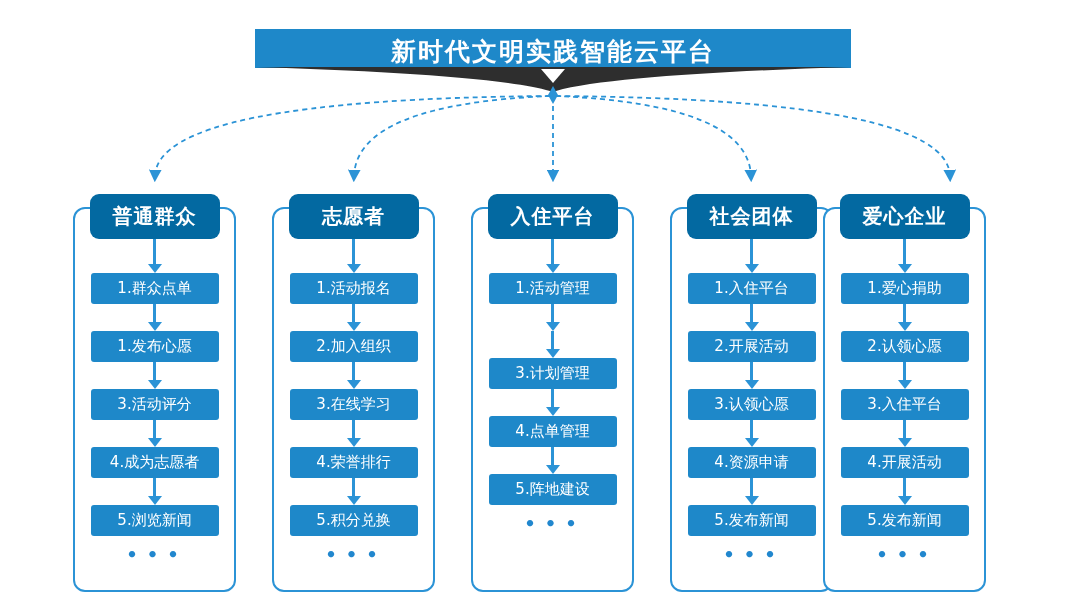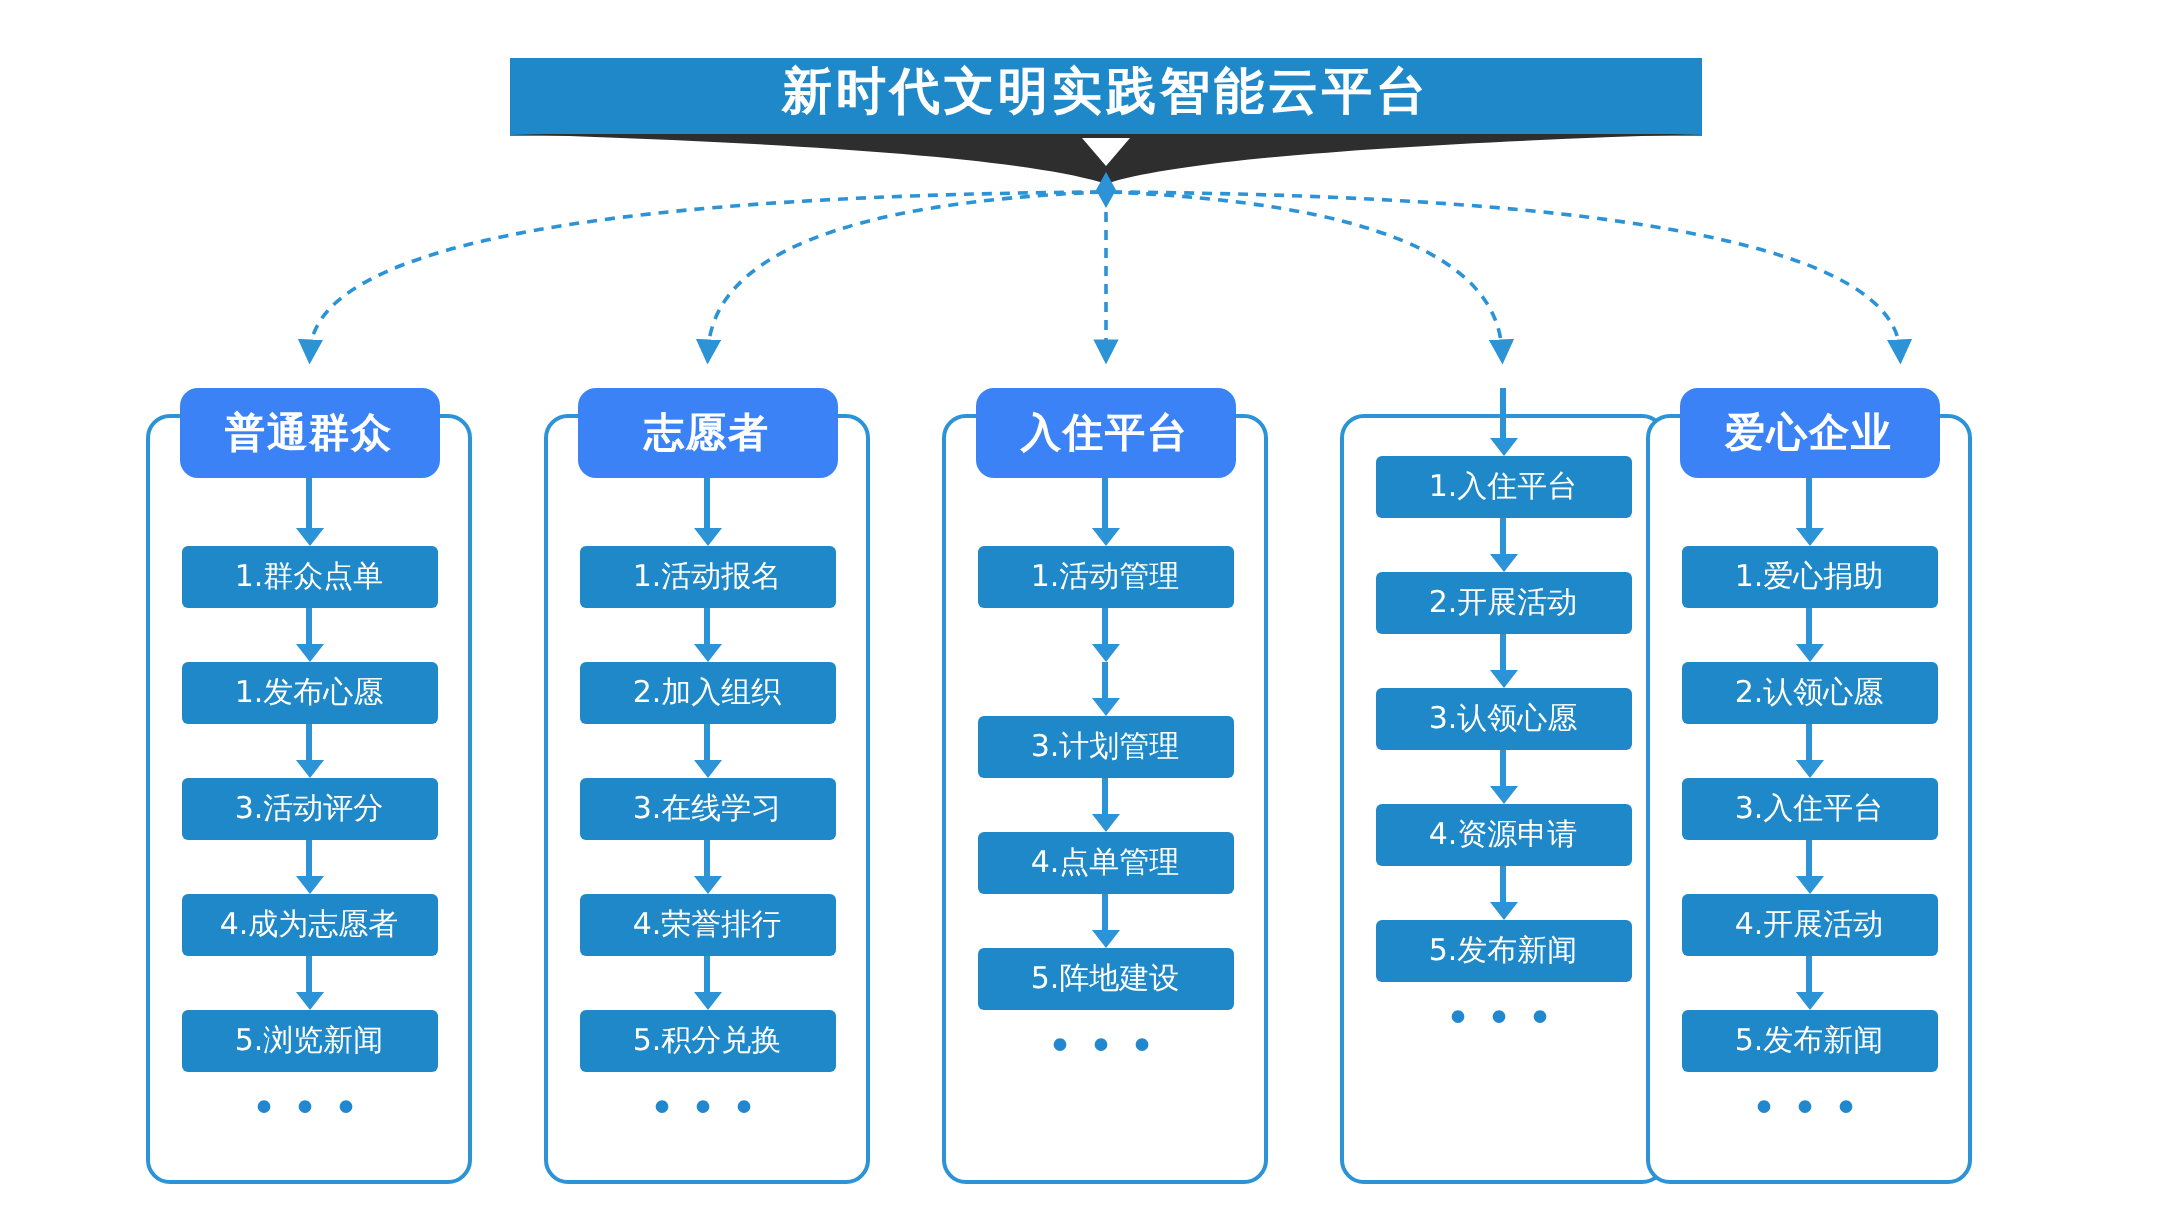--- a/index.html
+++ b/index.html
@@ -3,36 +3,36 @@
 <meta charset="utf-8">
 <style>
   html,body { margin:0; padding:0; background:#ffffff; }
   .stage {
     position:relative; width:1080px; height:611px; background:#ffffff;
     font-family:"DejaVu Sans","Liberation Sans",sans-serif; overflow:hidden;
   }
   
   .banner {
     position:absolute; left:255px; top:29px; width:596px; height:39px;
-    background:#1E88C9; color:#ffffff; display:flex; align-items:flex-start; justify-content:center;
+    background:#1E88C9; color:#ffffff; display:flex; align-items:flex-end; justify-content:center;
     font-size:25px; font-weight:bold; letter-spacing:2px;
   }
   .ribbon { position:absolute; left:255px; top:67px; }
   .fan { position:absolute; left:0; top:0; pointer-events:none; }
   .dash { fill:none; stroke:#2B93D6; stroke-width:1.8; stroke-dasharray:5 4; }
 
   
   .column { position:absolute; top:194px; width:163px; height:398px; }
   .col-outline {
     position:absolute; left:0; right:0; top:13px; bottom:0;
     border:2px solid #2B93D6; border-radius:12px; background:#ffffff;
   }
   .col-inner { position:relative; display:flex; flex-direction:column; align-items:center; height:100%; }
   .col-header {
-    width:130px; height:45px; flex:0 0 45px; background:#3b82f6; border-radius:9px;
+    width:130px; height:45px; flex:0 0 45px; background:#0369a1; border-radius:9px;
     color:#ffffff; font-weight:bold; font-size:20px; letter-spacing:1px;
     display:flex; align-items:center; justify-content:center;
   }
   .step {
     width:128px; height:31px; flex:0 0 31px; background:#1E88C9; border-radius:3px;
     color:#ffffff; font-size:15px; display:flex; align-items:center; justify-content:center;
     white-space:nowrap;
   }
   .arrow { display:flex; flex-direction:column; align-items:center; }
   .arrow.big { height:34px; flex:0 0 34px; }
@@ -169,20 +169,21 @@
           <i class="head"></i>
         </div>
       <div class="step">5.阵地建设</div>
       <div class="dots">•••</div>
     </div>
   </div>
 
   <div class="column" style="left:670px">
     <div class="col-outline"></div>
     <div class="col-inner">
+      <div class="col-header">社会团体</div>
       <div class="arrow big">
           <i class="shaft"></i>
           <i class="head"></i>
         </div>
       <div class="step">1.入住平台</div>
       <div class="arrow sm">
           <i class="shaft"></i>
           <i class="head"></i>
         </div>
       <div class="step">2.开展活动</div>

